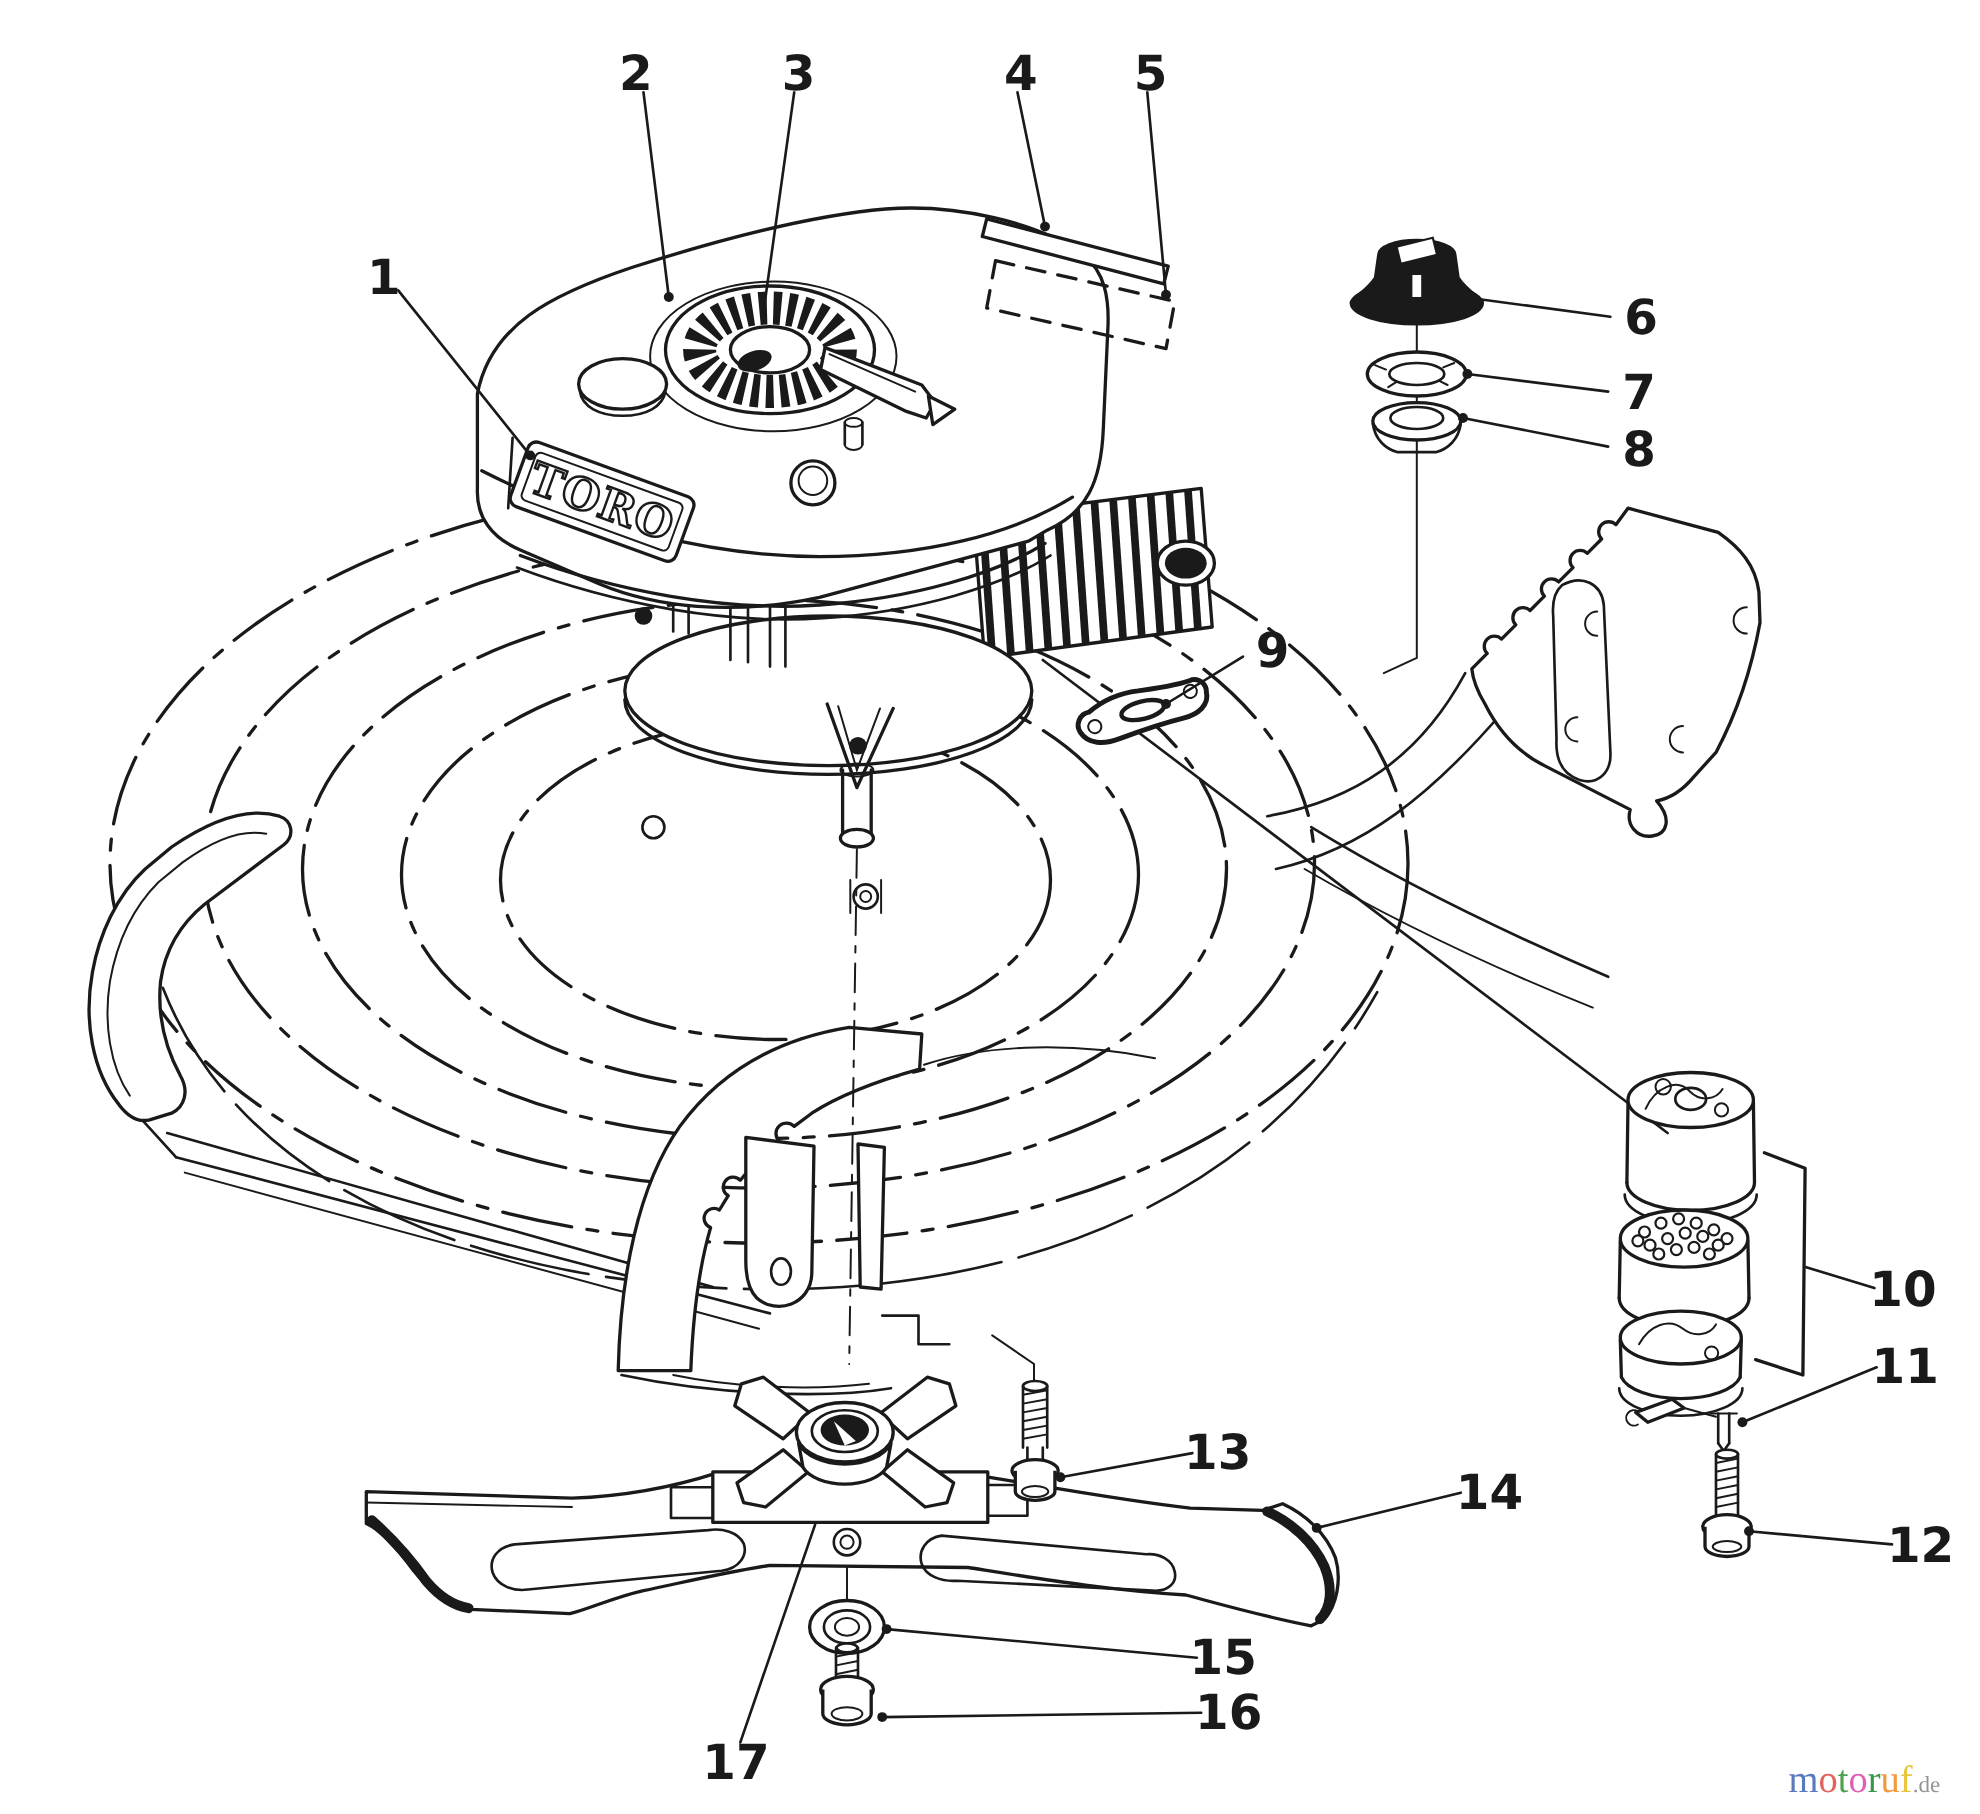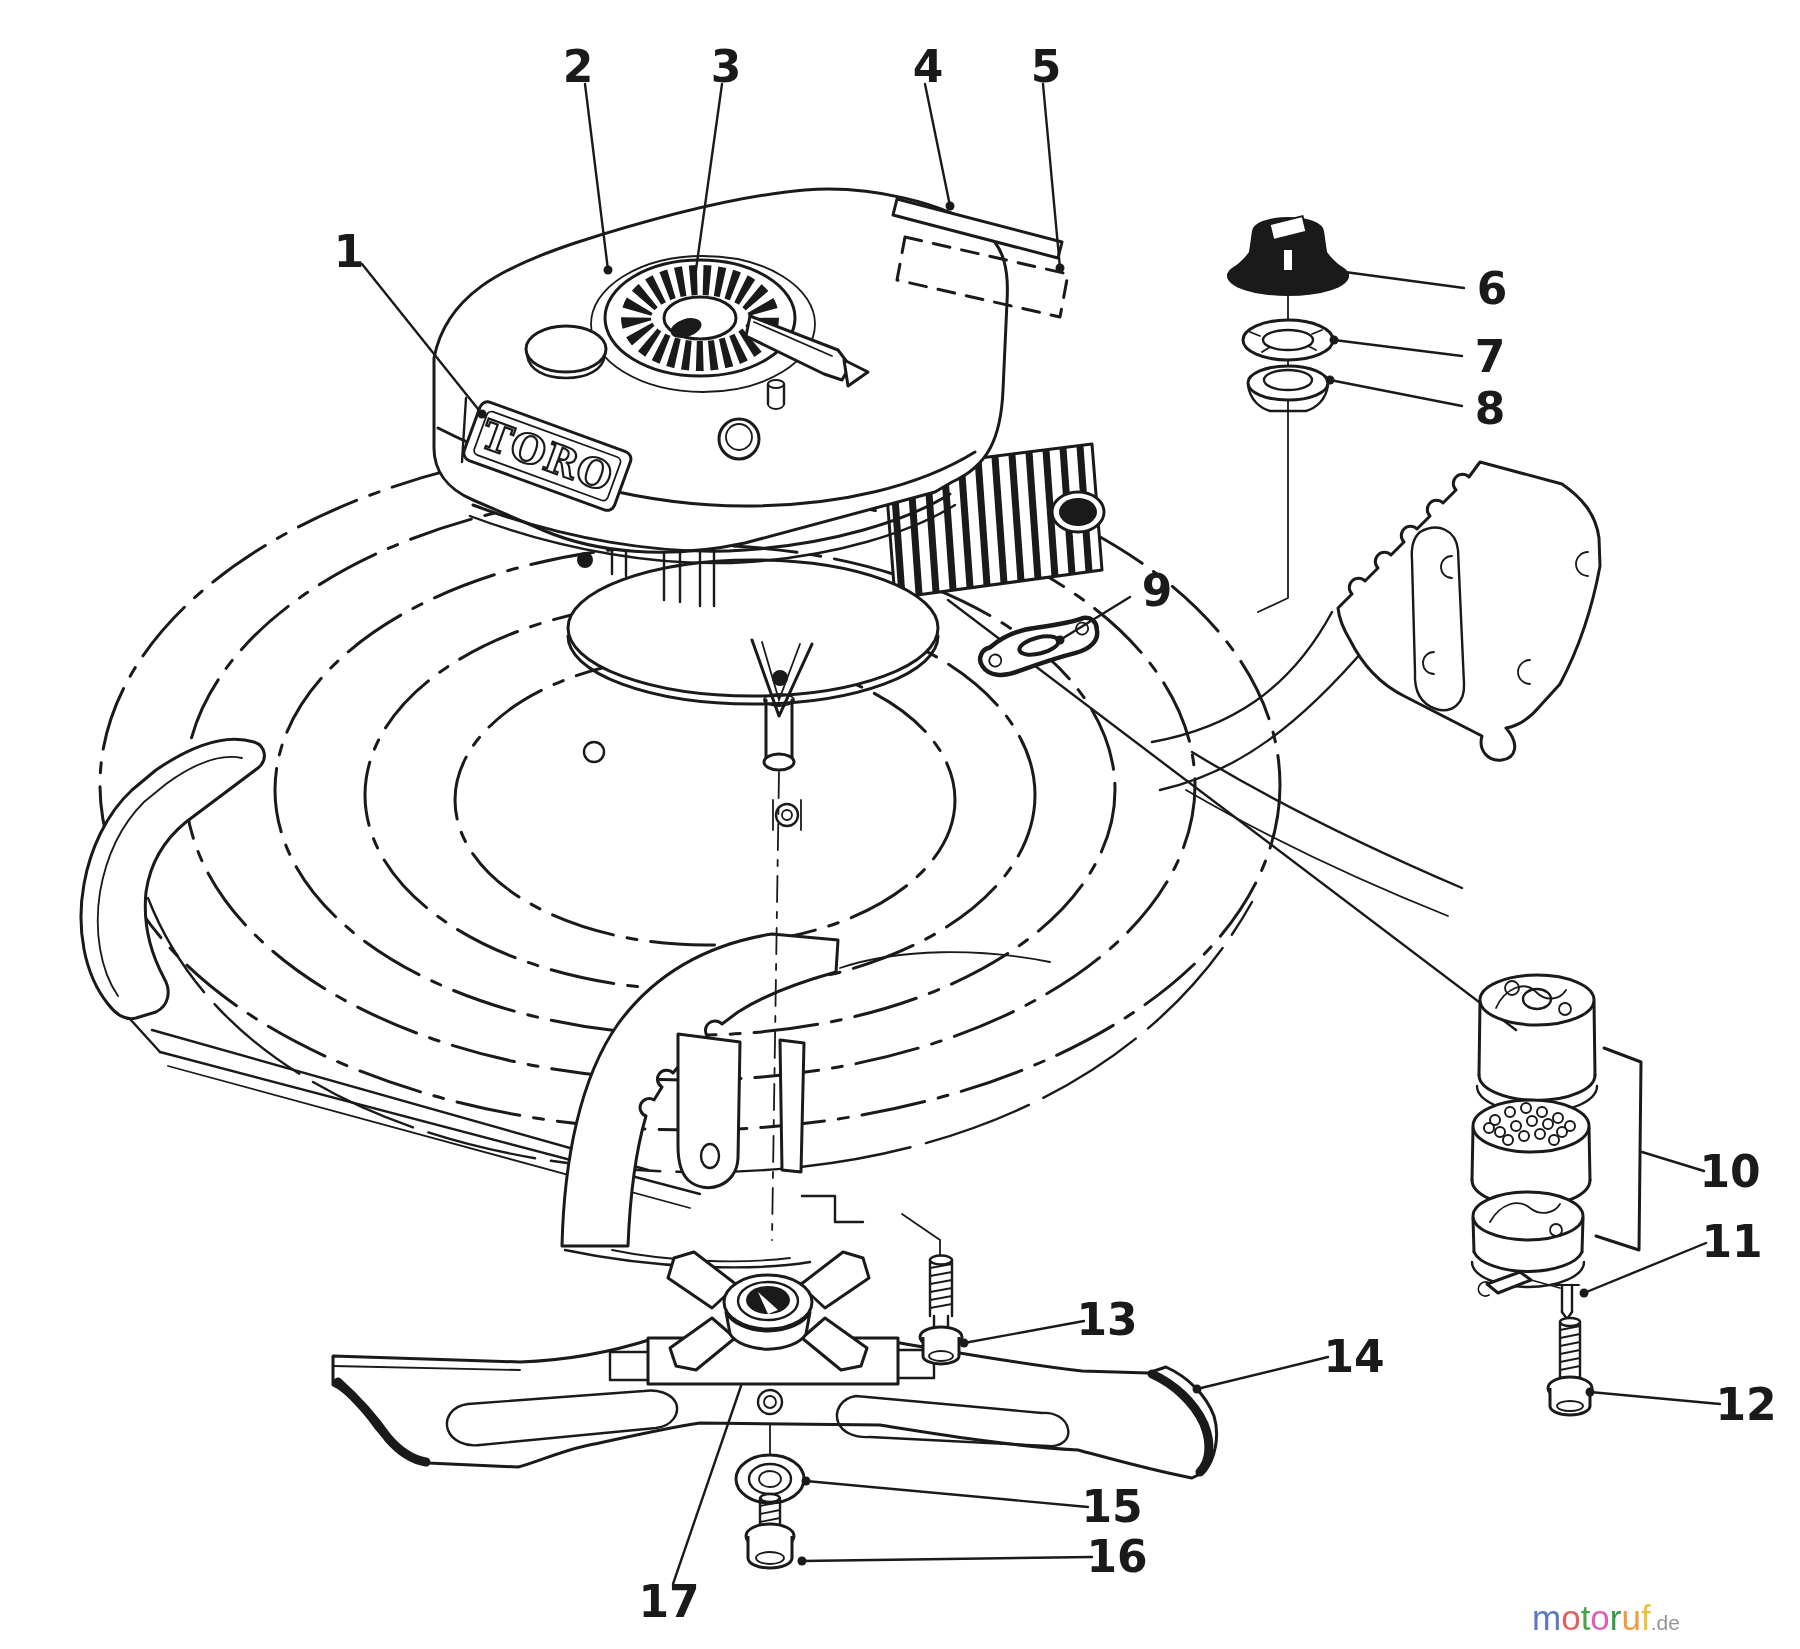--- a/index.html
+++ b/index.html
@@ -9,21 +9,21 @@
   .thin{fill:none;stroke:#1a1a1a;stroke-width:1.8;stroke-linecap:round}
   .wh{fill:#ffffff;stroke:#1a1a1a;stroke-width:3;stroke-linecap:round;stroke-linejoin:round}
   .wh2{fill:#ffffff;stroke:#1a1a1a;stroke-width:2.4;stroke-linejoin:round}
   .bk{fill:#1a1a1a;stroke:none}
   .thick{fill:none;stroke:#1a1a1a;stroke-width:9;stroke-linecap:round}
   .dashdot{stroke-dasharray:64 14 10 14}
   .dash2{stroke-dasharray:17 12}
   .skirt{stroke-dasharray:110 16}
   .callout-num{font-family:"DejaVu Sans",sans-serif;font-weight:700;font-size:44px;fill:#1a1a1a;text-anchor:middle}
   .toro-text{font-family:"DejaVu Serif",serif;font-weight:700;font-size:40px;letter-spacing:1px;fill:#ffffff;stroke:#1a1a1a;stroke-width:2.2;text-anchor:middle}
-  #watermark{position:absolute;left:1532px;top:1599px;font-family:Liberation Sans, sans-serif;font-size:35px;white-space:nowrap;line-height:1.1}
+  #watermark{position:absolute;left:1626px;top:1599px;font-family:Liberation Serif, serif;font-size:35px;white-space:nowrap;line-height:1.1}
   #watermark .suffix{font-size:21px}
 </style>
 </head>
 <body>
 
 <svg id="diagram" width="1800" height="1649" viewBox="0 0 1800 1649">
 
   <g>
     <ellipse class="ln dashdot" cx="690" cy="785" rx="590" ry="345"></ellipse>
     <ellipse class="ln dashdot" cx="690" cy="785" rx="505" ry="295"></ellipse>

